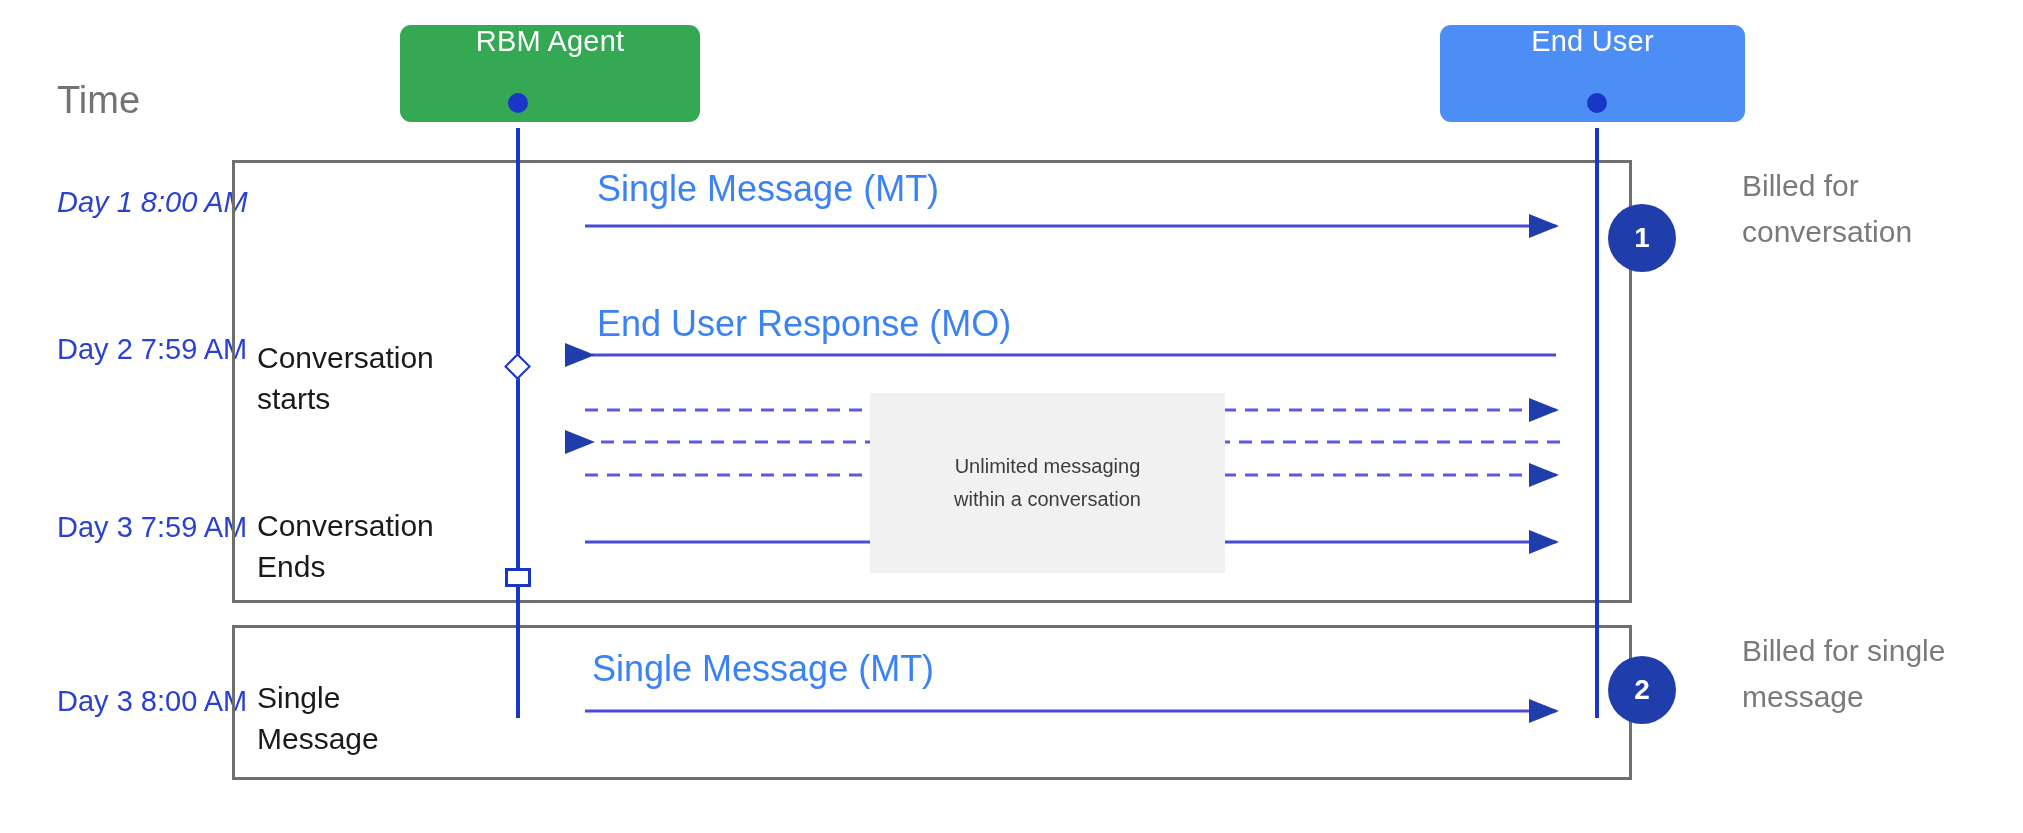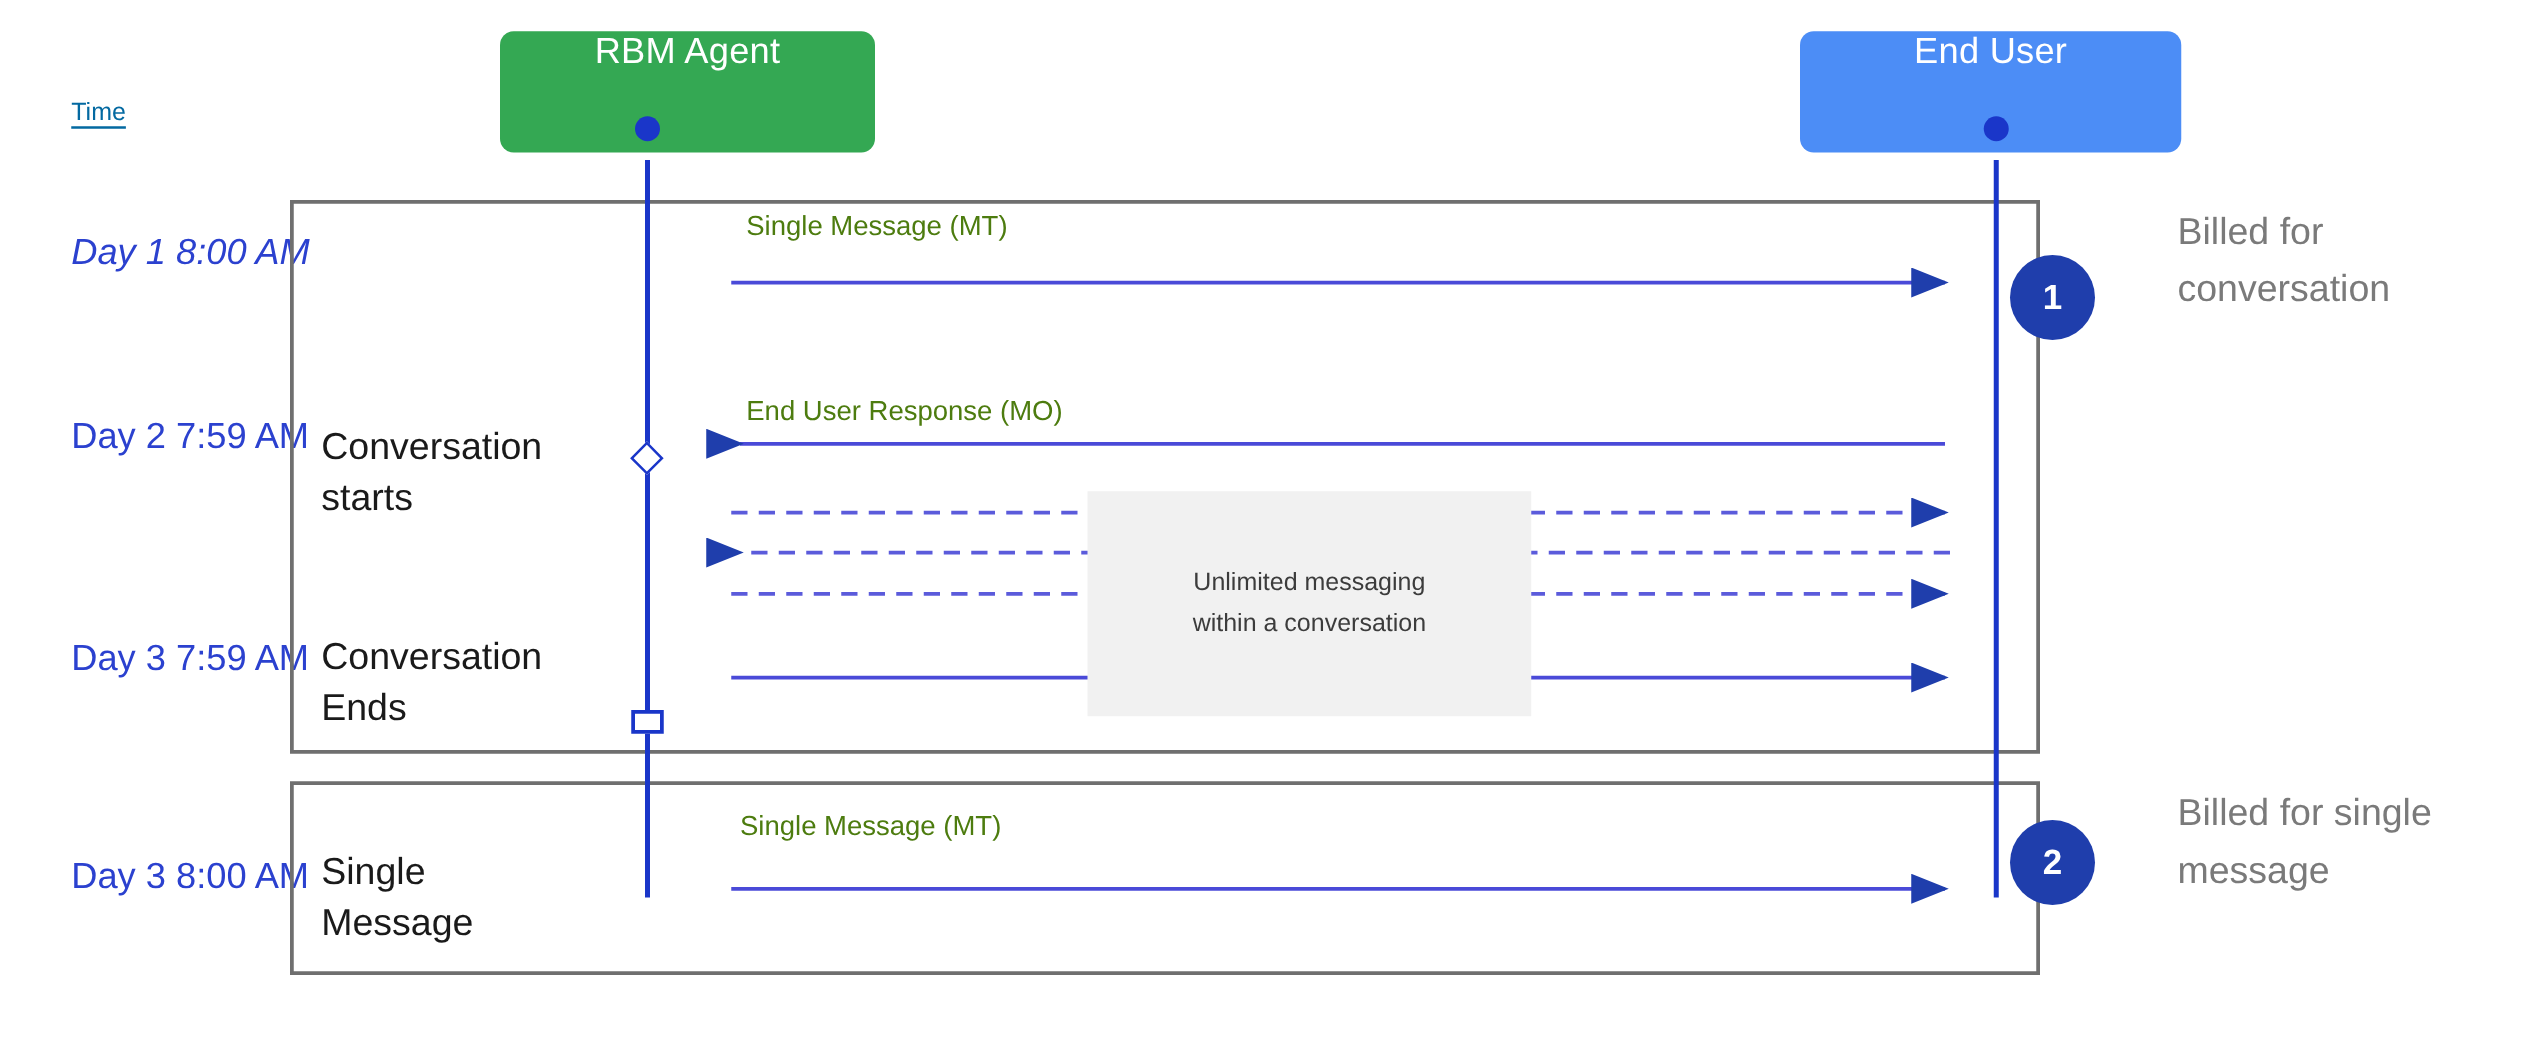--- a/index.html
+++ b/index.html
@@ -13,23 +13,22 @@
     width: 2023px;
     height: 833px;
     background: #ffffff;
     overflow: hidden;
   }
 
   
   .time-header {
     position: absolute;
     left: 57px; top: 79px;
-    font-size: 20px;
-    color: #0369a1;
-    text-decoration: underline;
+    font-size: 38px;
+    color: #737373;
     text-underline-offset: 5px;
     white-space: nowrap;
   }
   .time-label {
     position: absolute;
     left: 57px;
     font-size: 29px;
     line-height: 39px;
     color: #2b41cf;
     white-space: nowrap;
@@ -107,26 +106,26 @@
     color: #1a1a1a;
     white-space: pre-line;
   }
   .lbl-conv-start { left: 257px; top: 337px; }
   .lbl-conv-end   { left: 257px; top: 505px; }
   .lbl-single     { left: 257px; top: 677px; }
 
   
   .msg-label {
     position: absolute;
-    font-size: 22px;
-    color: #4d7c0f;
+    font-size: 36px;
+    color: #3b82f6;
     white-space: nowrap;
   }
   .msg-1 { left: 597px; top: 168px; }
-  .msg-2 { left: 597px; top: 316px; }
+  .msg-2 { left: 597px; top: 303px; }
   .msg-3 { left: 592px; top: 648px; }
 
   
   .arrow-svg {
     position: absolute;
     left: 0; top: 0;
     width: 2023px; height: 833px;
     pointer-events: none;
   }
 

